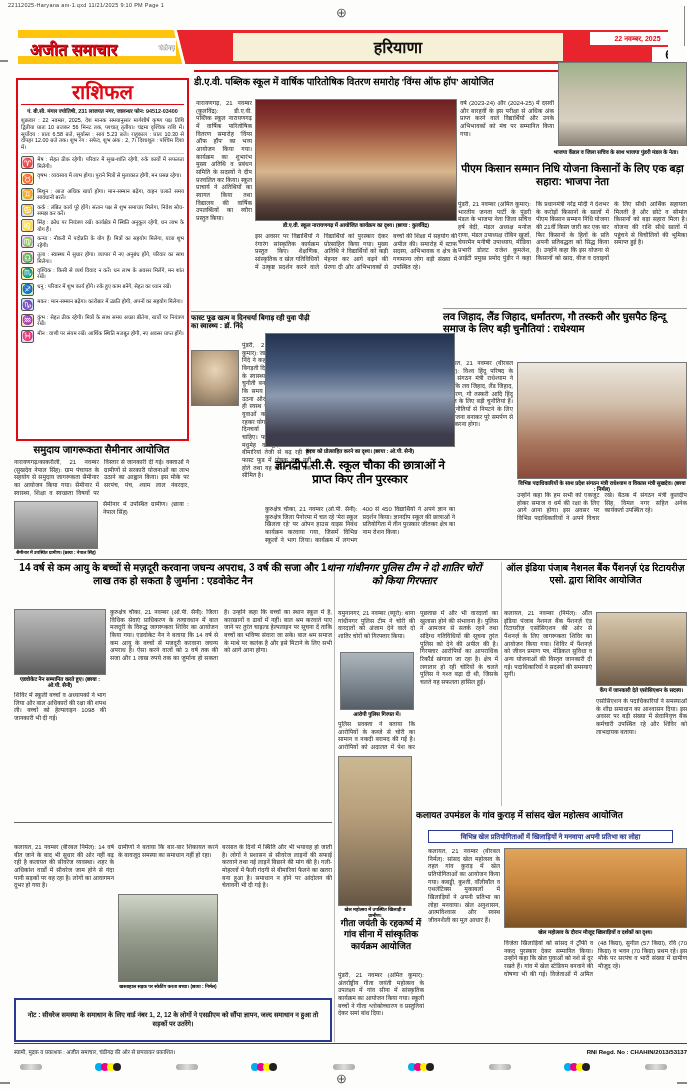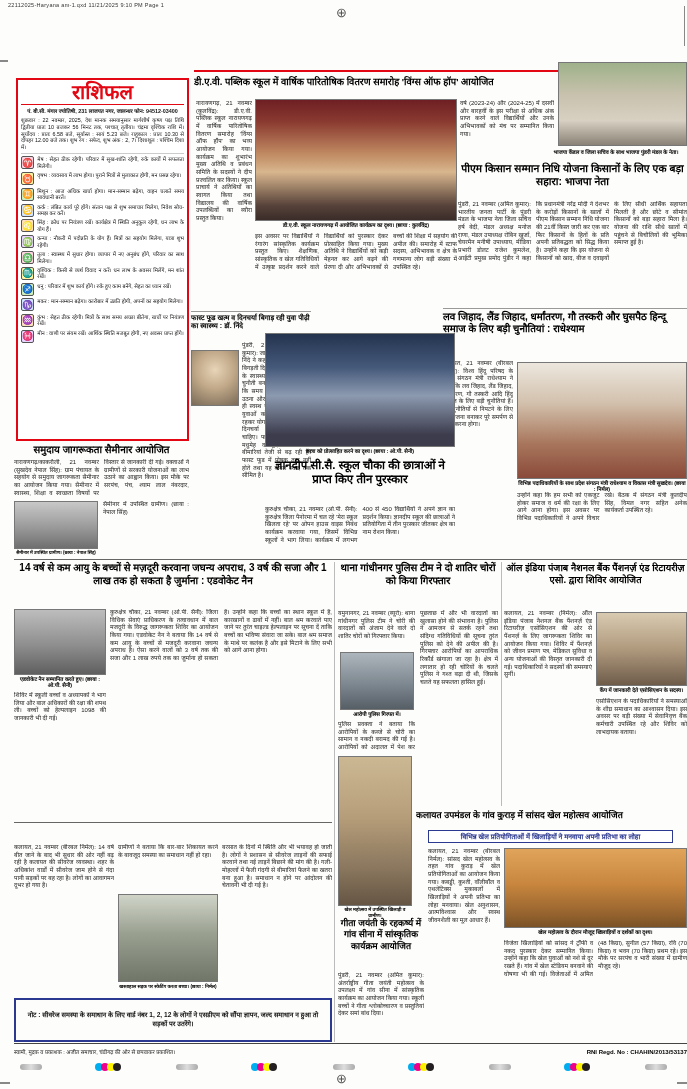--- a/index.html
+++ b/index.html
@@ -69,20 +69,35 @@
 </head>
 <body>
 
 <div id="page">
 
   <div class="abs slug" style="left:8px;top:2px;">22112025-Haryana am-1.qxd   11/21/2025   9:10 PM   Page 1</div>
   <div class="abs reg-mark" style="left:336px;top:6px;">⊕</div>
   <div class="abs crop" style="left:684px;top:6px;width:1px;height:40px;"></div>
   <div class="abs crop" style="left:0;top:60px;width:8px;height:1.5px;"></div>
 
+  <div class="abs" id="masthead">
+    <div id="mast-yellow"></div>
+    <div id="mast-white-band"></div>
+    <div id="paper-name">अजीत समाचार</div>
+    <div id="edition">चंडीगढ़</div>
+    <div id="section-box">
+      <span id="section-name">हरियाणा</span>
+    </div>
+    <div id="date-box">
+      <span id="date-txt">22 नवम्बर, 2025</span>
+    </div>
+    <div id="page-box">
+      <span id="page-num">6</span>
+    </div>
+  </div>
 
   <div class="abs" style="left:194px;top:70px;width:493px;height:2px;background:#e30613;"></div>
 
   <div class="abs" id="horoscope">
     <div id="horo-title">राशिफल</div>
     <div id="horo-contact">पं. बी.सी. मंगल ज्योतिषी, 231 लाजपत नगर, जालन्धर फोन: 94512-03400</div>
     <div id="horo-intro">शुक्रवार : 22 नवम्बर, 2025, देश मानक समयानुसार मार्गशीर्ष कृष्ण पक्ष तिथि द्वितीया प्रातः 10 बजकर 56 मिनट तक, पश्चात् तृतीया। चंद्रमा वृश्चिक राशि में। सूर्योदय : प्रातः 6.58 बजे, सूर्यास्त : सायं 5.23 बजे। राहुकाल : प्रातः 10.30 से दोपहर 12.00 बजे तक। शुभ रंग : सफेद, शुभ अंक : 2, 7। दिशाशूल : पश्चिम दिशा में।</div>
     <div>
       <div class="sign-row">
           <span class="sign-ico">♈</span>
@@ -175,21 +190,21 @@
   <div class="abs hline" style="left:14px;top:559px;width:673px;background:#666;"></div>
   <div class="abs vline" style="left:334px;top:562px;height:480px;"></div>
   <div class="abs vline" style="left:501px;top:562px;height:244px;"></div>
 
   <div class="abs hl center" style="left:14px;top:562px;width:318px;font-size:10px;line-height:1.25;">14 वर्ष से कम आयु के बच्चों से मज़दूरी करवाना जघन्य अपराध, 3 वर्ष की सजा और 1 लाख तक हो सकता है जुर्माना : एडवोकेट नैन</div>
   <div class="abs photo" style="left:14px;top:609px;width:92px;height:66px;background:linear-gradient(180deg,#bdbdbd,#8e8e8e 55%,#5f5f5f);"></div>
   <div class="abs cap" style="left:14px;top:676px;width:92px;">एडवोकेट नैन सम्मानित करते हुए। (छाया : ओ.पी. सैनी)</div>
   <div class="abs body-txt" style="left:14px;top:692px;width:92px;height:128px;">शिविर में स्कूली बच्चों व अध्यापकों ने भाग लिया और बाल अधिकारों की रक्षा की शपथ ली। बच्चों को हेल्पलाइन 1098 की जानकारी भी दी गई।</div>
   <div class="abs body-txt" style="left:110px;top:609px;width:222px;height:211px;column-count:2;column-gap:6px;">कुरुक्षेत्र चौका, 21 नवम्बर (ओ.पी. सैनी): जिला विधिक सेवाएं प्राधिकरण के तत्वावधान में बाल मजदूरी के विरुद्ध जागरूकता शिविर का आयोजन किया गया। एडवोकेट नैन ने बताया कि 14 वर्ष से कम आयु के बच्चों से मजदूरी करवाना जघन्य अपराध है। ऐसा करने वालों को 3 वर्ष तक की सजा और 1 लाख रुपये तक का जुर्माना हो सकता है। उन्होंने कहा कि बच्चों का स्थान स्कूल में है, कारखानों व ढाबों में नहीं। बाल श्रम करवाते पाए जाने पर तुरंत चाइल्ड हेल्पलाइन पर सूचना दें ताकि बच्चों का भविष्य संवारा जा सके। बाल श्रम समाज के माथे पर कलंक है और इसे मिटाने के लिए सभी को आगे आना होगा।</div>
 
-  <div class="abs hl center" style="left:338px;top:562px;width:160px;font-size:10px;line-height:1.25;">थाना गांधीनगर पुलिस टीम ने दो शातिर चोरों को किया गिरफ्तार</div>
+  <div class="abs hl center" style="left:324px;top:562px;width:160px;font-size:10px;line-height:1.25;font-style:italic;">थाना गांधीनगर पुलिस टीम ने दो शातिर चोरों को किया गिरफ्तार</div>
   <div class="abs body-txt" style="left:338px;top:610px;width:77px;height:40px;">यमुनानगर, 21 नवम्बर (ब्यूरो): थाना गांधीनगर पुलिस टीम ने चोरी की वारदातों को अंजाम देने वाले दो शातिर चोरों को गिरफ्तार किया।</div>
   <div class="abs photo" style="left:340px;top:652px;width:74px;height:58px;background:linear-gradient(180deg,#aeb6bd,#7e8890 55%,#565e66);"></div>
   <div class="abs cap" style="left:340px;top:711px;width:74px;">आरोपी पुलिस गिरफ्त में।</div>
   <div class="abs body-txt" style="left:338px;top:721px;width:77px;height:30px;">पुलिस प्रवक्ता ने बताया कि आरोपियों के कब्जे से चोरी का सामान व नकदी बरामद की गई है। आरोपियों को अदालत में पेश कर रिमांड पर लिया गया है।</div>
   <div class="abs body-txt" style="left:420px;top:610px;width:78px;height:140px;">पूछताछ में और भी वारदातों का खुलासा होने की संभावना है। पुलिस ने आमजन से सतर्क रहने तथा संदिग्ध गतिविधियों की सूचना तुरंत पुलिस को देने की अपील की है। गिरफ्तार आरोपियों का आपराधिक रिकॉर्ड खंगाला जा रहा है। क्षेत्र में लगातार हो रही चोरियों के चलते पुलिस ने गश्त बढ़ा दी थी, जिसके चलते यह सफलता हासिल हुई।</div>
 
   <div class="abs hl center" style="left:504px;top:562px;width:183px;font-size:9.5px;line-height:1.3;">ऑल इंडिया पंजाब नैशनल बैंक पैंशनर्ज़ एंड रिटायरीज़ एसो. द्वारा शिविर आयोजित</div>
   <div class="abs body-txt" style="left:504px;top:610px;width:88px;height:196px;">कलायत, 21 नवम्बर (निर्मल): ऑल इंडिया पंजाब नैशनल बैंक पैंशनर्ज़ एंड रिटायरीज़ एसोसिएशन की ओर से पैंशनर्ज़ के लिए जागरूकता शिविर का आयोजन किया गया। शिविर में पैंशनर्ज़ को जीवन प्रमाण पत्र, मेडिकल सुविधा व अन्य योजनाओं की विस्तृत जानकारी दी गई। पदाधिकारियों ने सदस्यों की समस्याएं सुनीं।</div>
   <div class="abs photo" style="left:596px;top:612px;width:91px;height:74px;background:linear-gradient(180deg,#d8cab0 0%,#b09a7e 50%,#6e5c4a 100%);"></div>
   <div class="abs cap" style="left:596px;top:687px;width:91px;">कैंप में जानकारी देते एसोसिएशन के सदस्य।</div>

